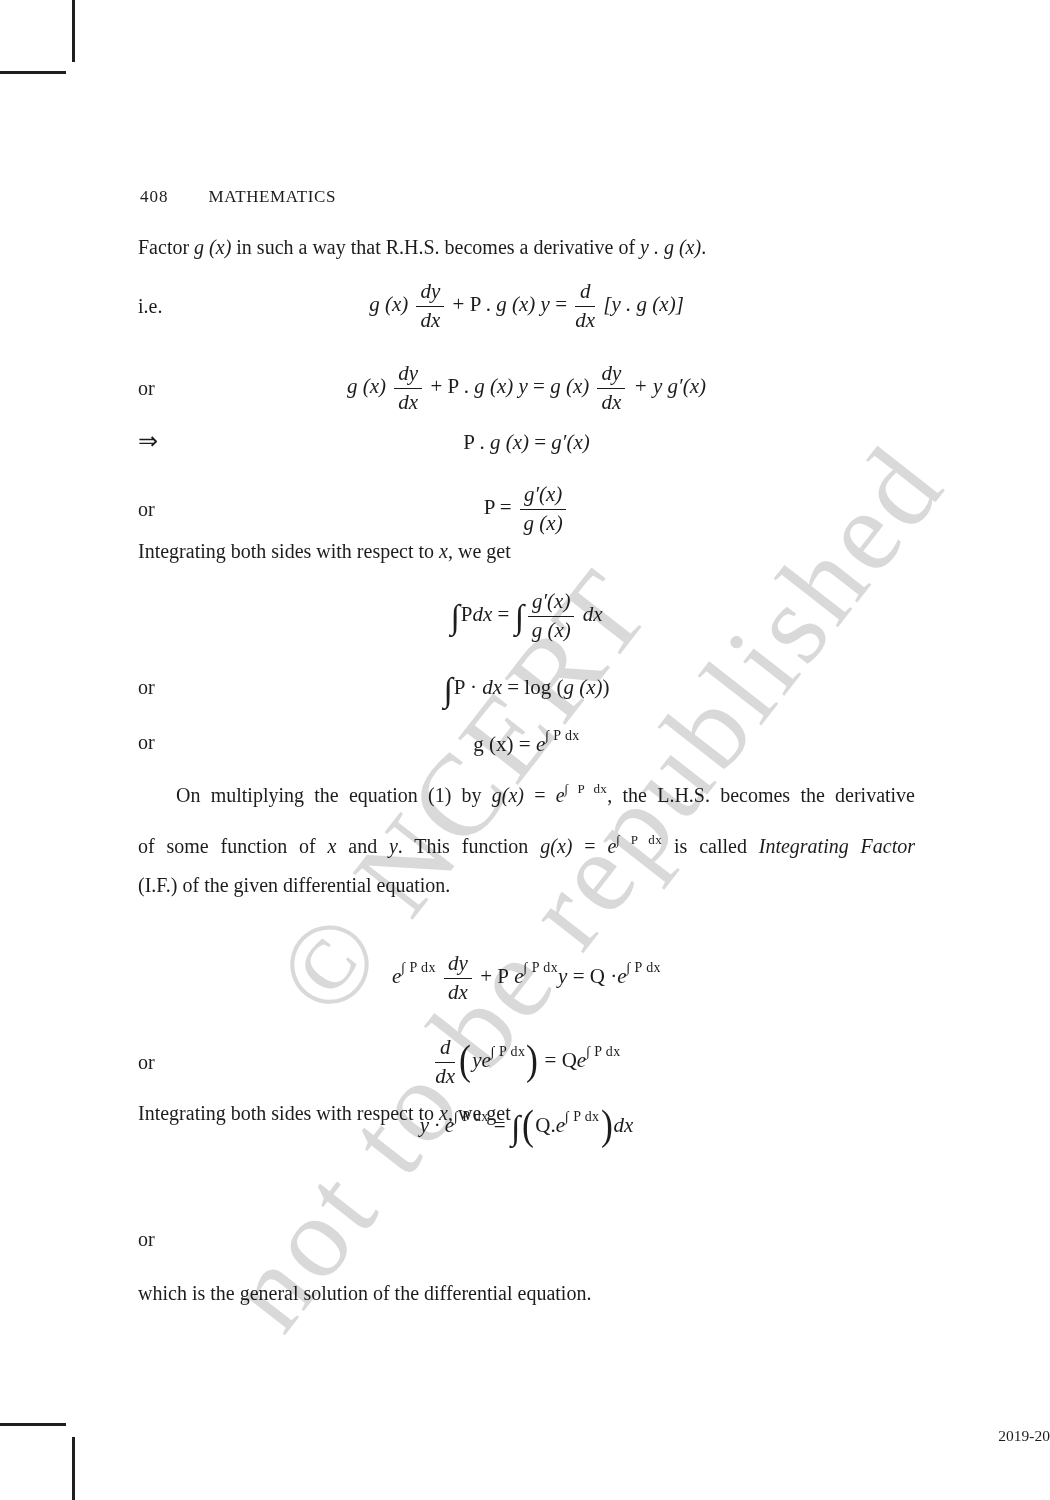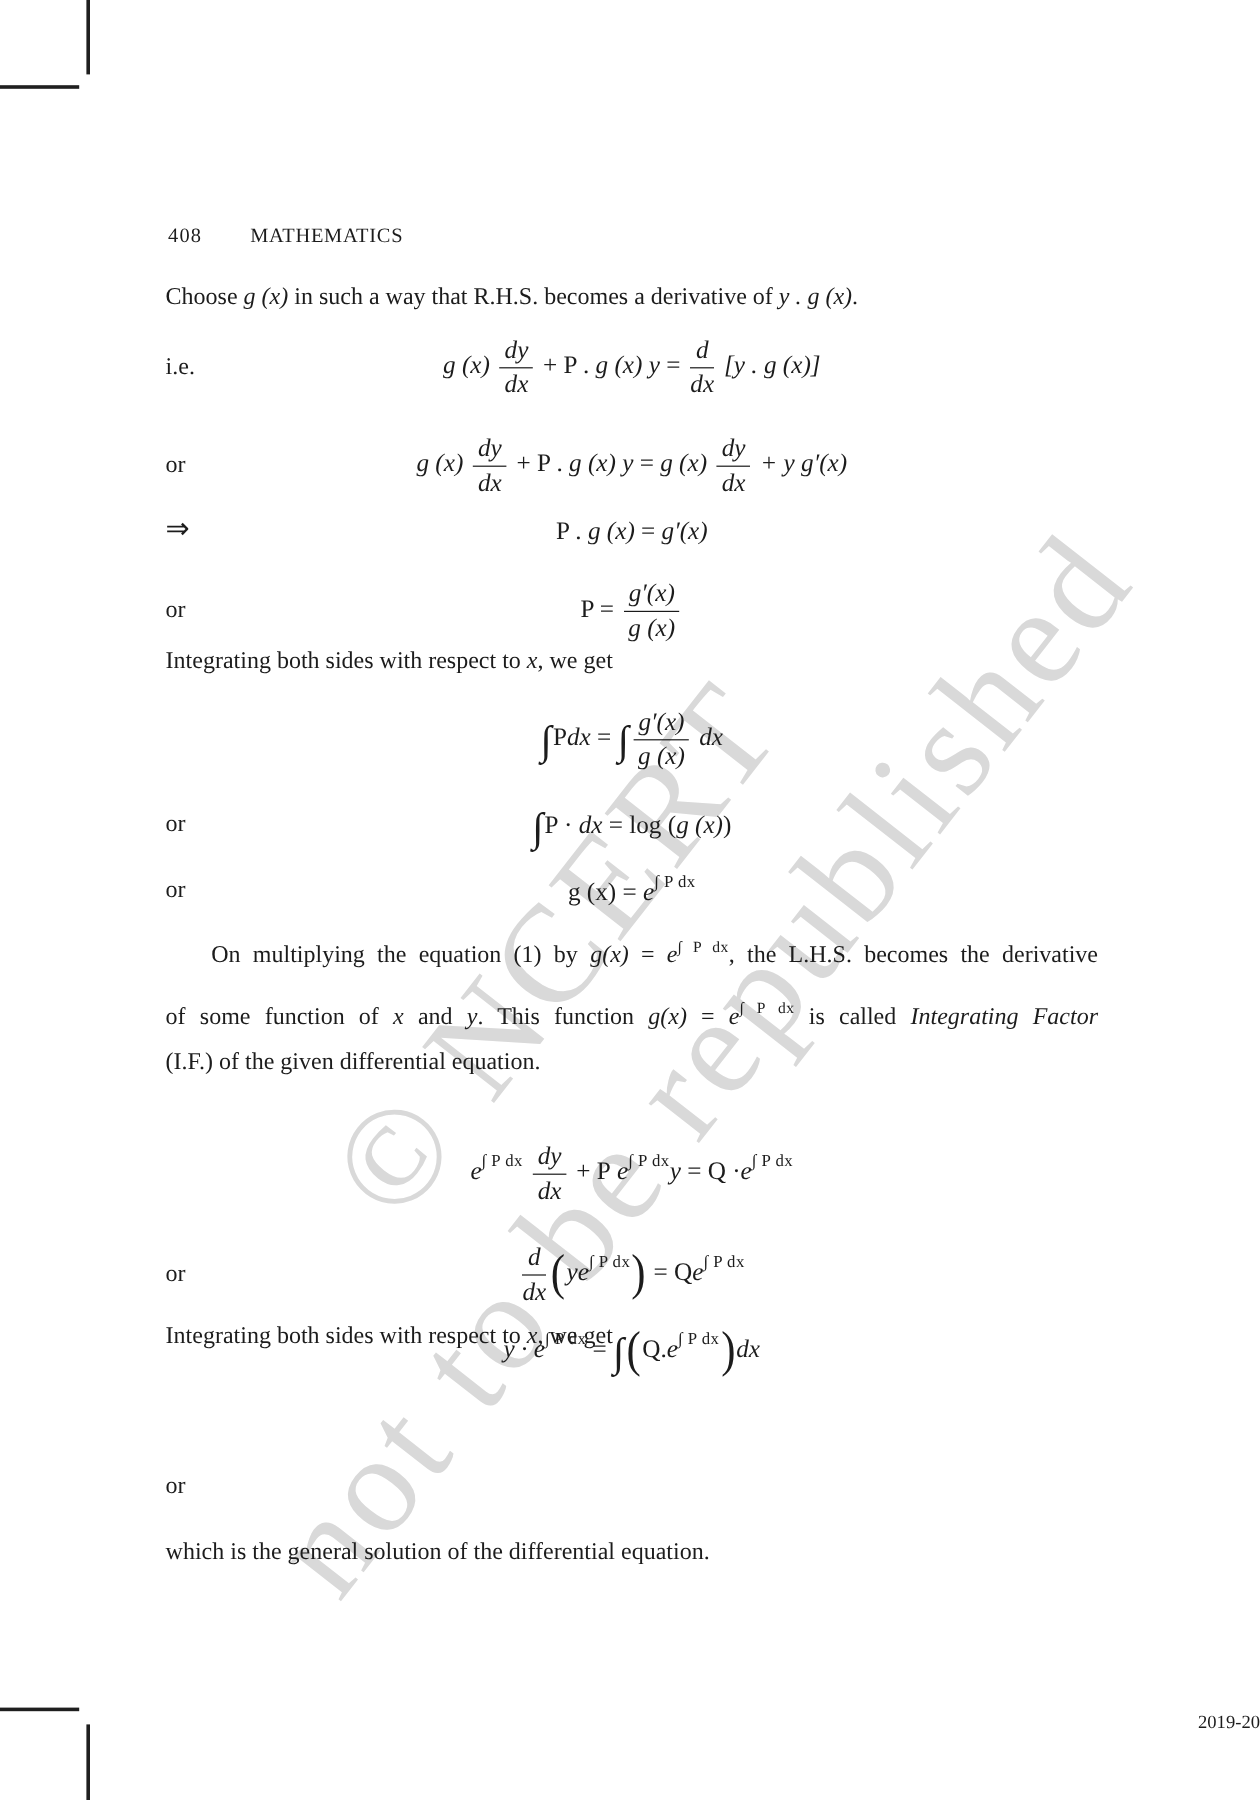--- a/index.html
+++ b/index.html
@@ -52,21 +52,21 @@
   <div class="crop" style="left:72px;top:0;width:3px;height:62px"></div>
   <div class="crop" style="left:0;top:71px;width:66px;height:3px"></div>
   <div class="crop" style="left:0;top:1423px;width:66px;height:3px"></div>
   <div class="crop" style="left:72px;top:1437px;width:3px;height:63px"></div>
 
   <div class="hdr">
     <span class="num">408</span><span>MATHEMATICS</span>
   </div>
 
   <div class="prose" style="top:234px">
-    <span class="r">Choose </span><span class="mi">g (x)</span><span class="r"> in such a way that R.H.S. becomes a derivative of </span><span class="mi">y . g (x)</span><span class="r">.</span>
+    <span class="r">Factor </span><span class="mi">g (x)</span><span class="r"> in such a way that R.H.S. becomes a derivative of </span><span class="mi">y . g (x)</span><span class="r">.</span>
   </div>
 
   <div class="eqrow" style="top:270px;height:72px">
     <span class="lab">i.e.</span>
     <span>
       <span class="mi">g (x)</span>
       <span class="fr"><span class="nm">dy</span><span class="dn">dx</span></span>
       <span class="r">+ P .</span>
       <span class="mi">g (x) y</span>
       <span class="r">=</span>

